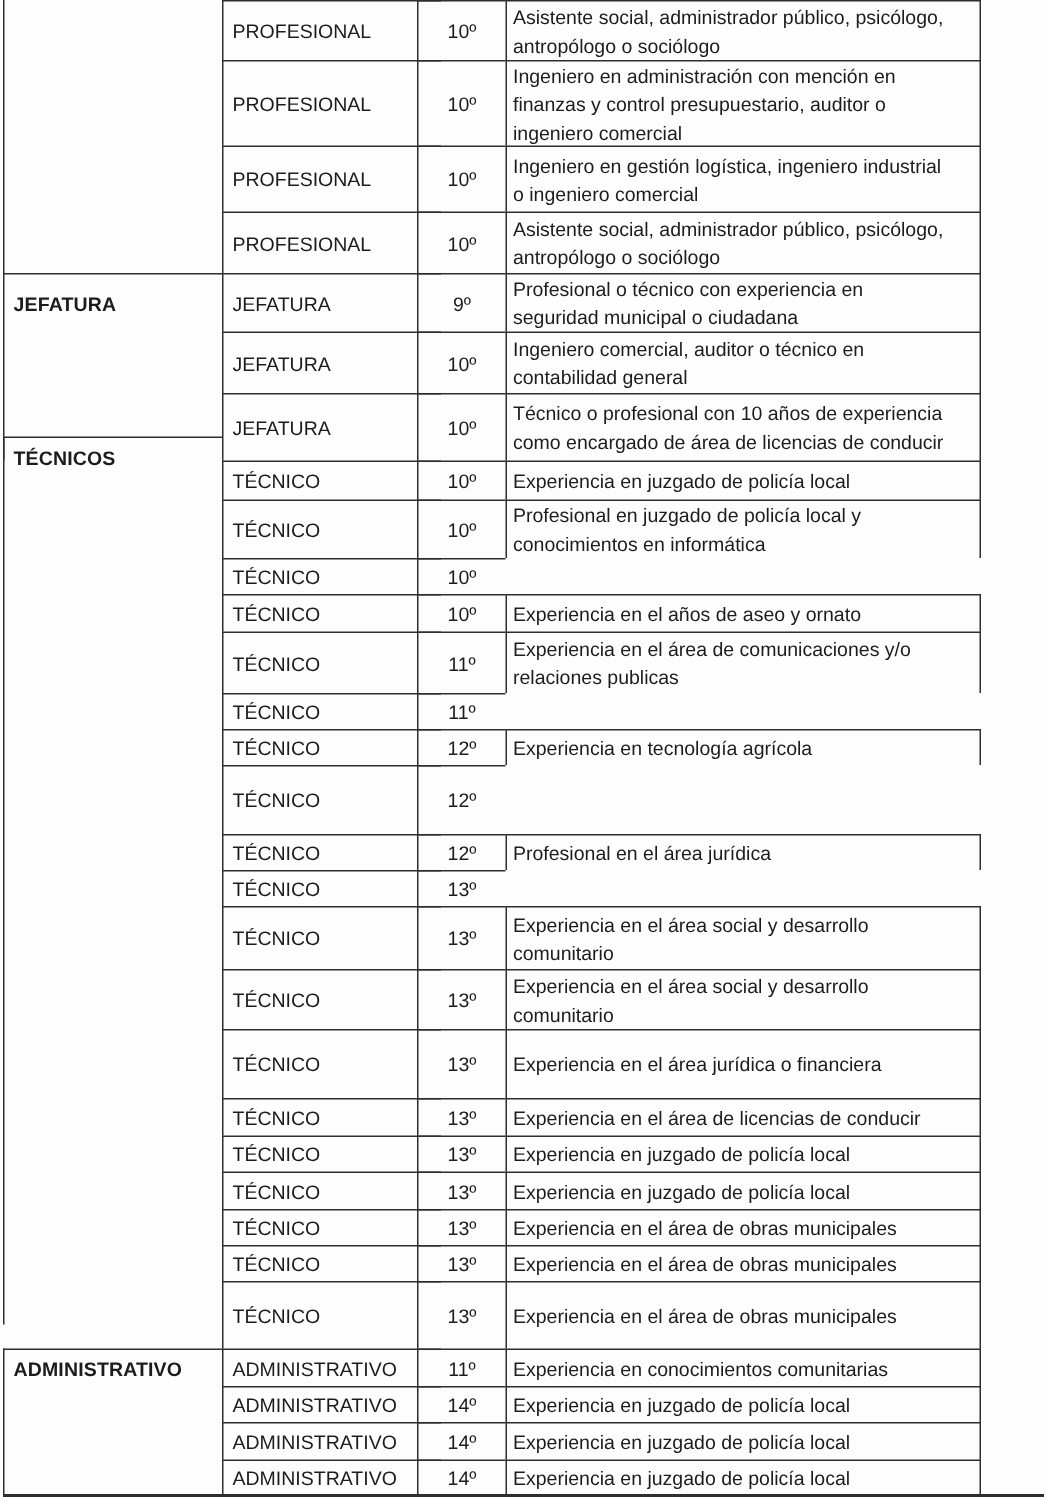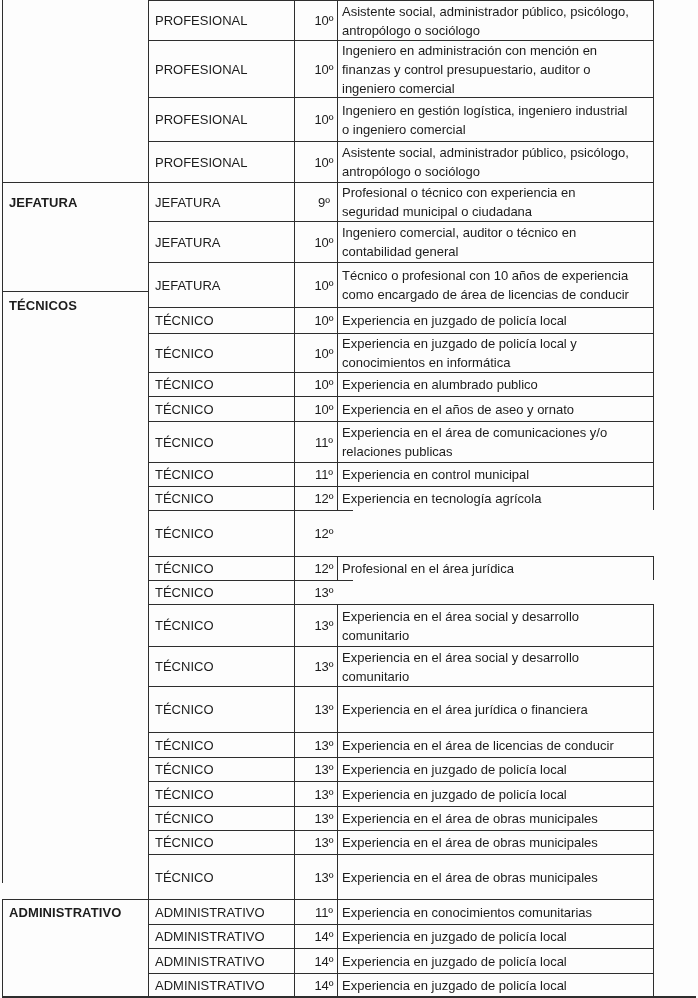--- a/index.html
+++ b/index.html
@@ -32,21 +32,21 @@
     .c {
       position: absolute; top: 0; height: 100%;
       box-sizing: border-box;
       border-top: 1.5px solid #2e2e2e;
       border-left: 1.5px solid #2e2e2e;
       display: flex; align-items: center;
       white-space: pre-line;
       line-height: 19px;
     }
     .c2 { left: 0; width: 146px; padding-left: 6px; text-align: right; }
-    .c3 { left: 146px; width: 59px; justify-content: center; }
+    .c3 { left: 130px; width: 59px; justify-content: center; }
     .c4 { left: 189px; width: 317px; padding-left: 4px; border-right: 1.5px solid #2e2e2e; }
     .bottom-line {
       position: absolute; left: 2px; top: 996px; width: 694px; height: 1.5px;
       background: #2e2e2e;
     }
   </style>
 </head>
 <body>
 
 <div id="page">
@@ -108,43 +108,41 @@
 como encargado de área de licencias de conducir</div>
   </div>
   <div class="row" style="top:307px;height:26px">
     <div class="c c2">TÉCNICO</div>
     <div class="c c3">10º</div>
     <div class="c c4">Experiencia en juzgado de policía local</div>
   </div>
   <div class="row" style="top:333px;height:39px">
     <div class="c c2">TÉCNICO</div>
     <div class="c c3">10º</div>
-    <div class="c c4">Experiencia en juzgado de policía local y
+    <div class="c c4">Profesional en juzgado de policía local y
 conocimientos en informática</div>
   </div>
   <div class="row" style="top:372px;height:24px">
     <div class="c c2">TÉCNICO</div>
     <div class="c c3">10º</div>
-    <div class="c c4">Experiencia en alumbrado publico</div>
   </div>
   <div class="row" style="top:396px;height:25px">
     <div class="c c2">TÉCNICO</div>
     <div class="c c3">10º</div>
     <div class="c c4">Experiencia en el años de aseo y ornato</div>
   </div>
   <div class="row" style="top:421px;height:41px">
     <div class="c c2">TÉCNICO</div>
     <div class="c c3">11º</div>
     <div class="c c4">Experiencia en el área de comunicaciones y/o
 relaciones publicas</div>
   </div>
   <div class="row" style="top:462px;height:24px">
     <div class="c c2">TÉCNICO</div>
     <div class="c c3">11º</div>
-    <div class="c c4">Experiencia en control municipal</div>
   </div>
   <div class="row" style="top:486px;height:24px">
     <div class="c c2">TÉCNICO</div>
     <div class="c c3">12º</div>
     <div class="c c4">Experiencia en tecnología agrícola</div>
   </div>
   <div class="row" style="top:510px;height:46px">
     <div class="c c2">TÉCNICO</div>
     <div class="c c3">12º</div>
   </div>

